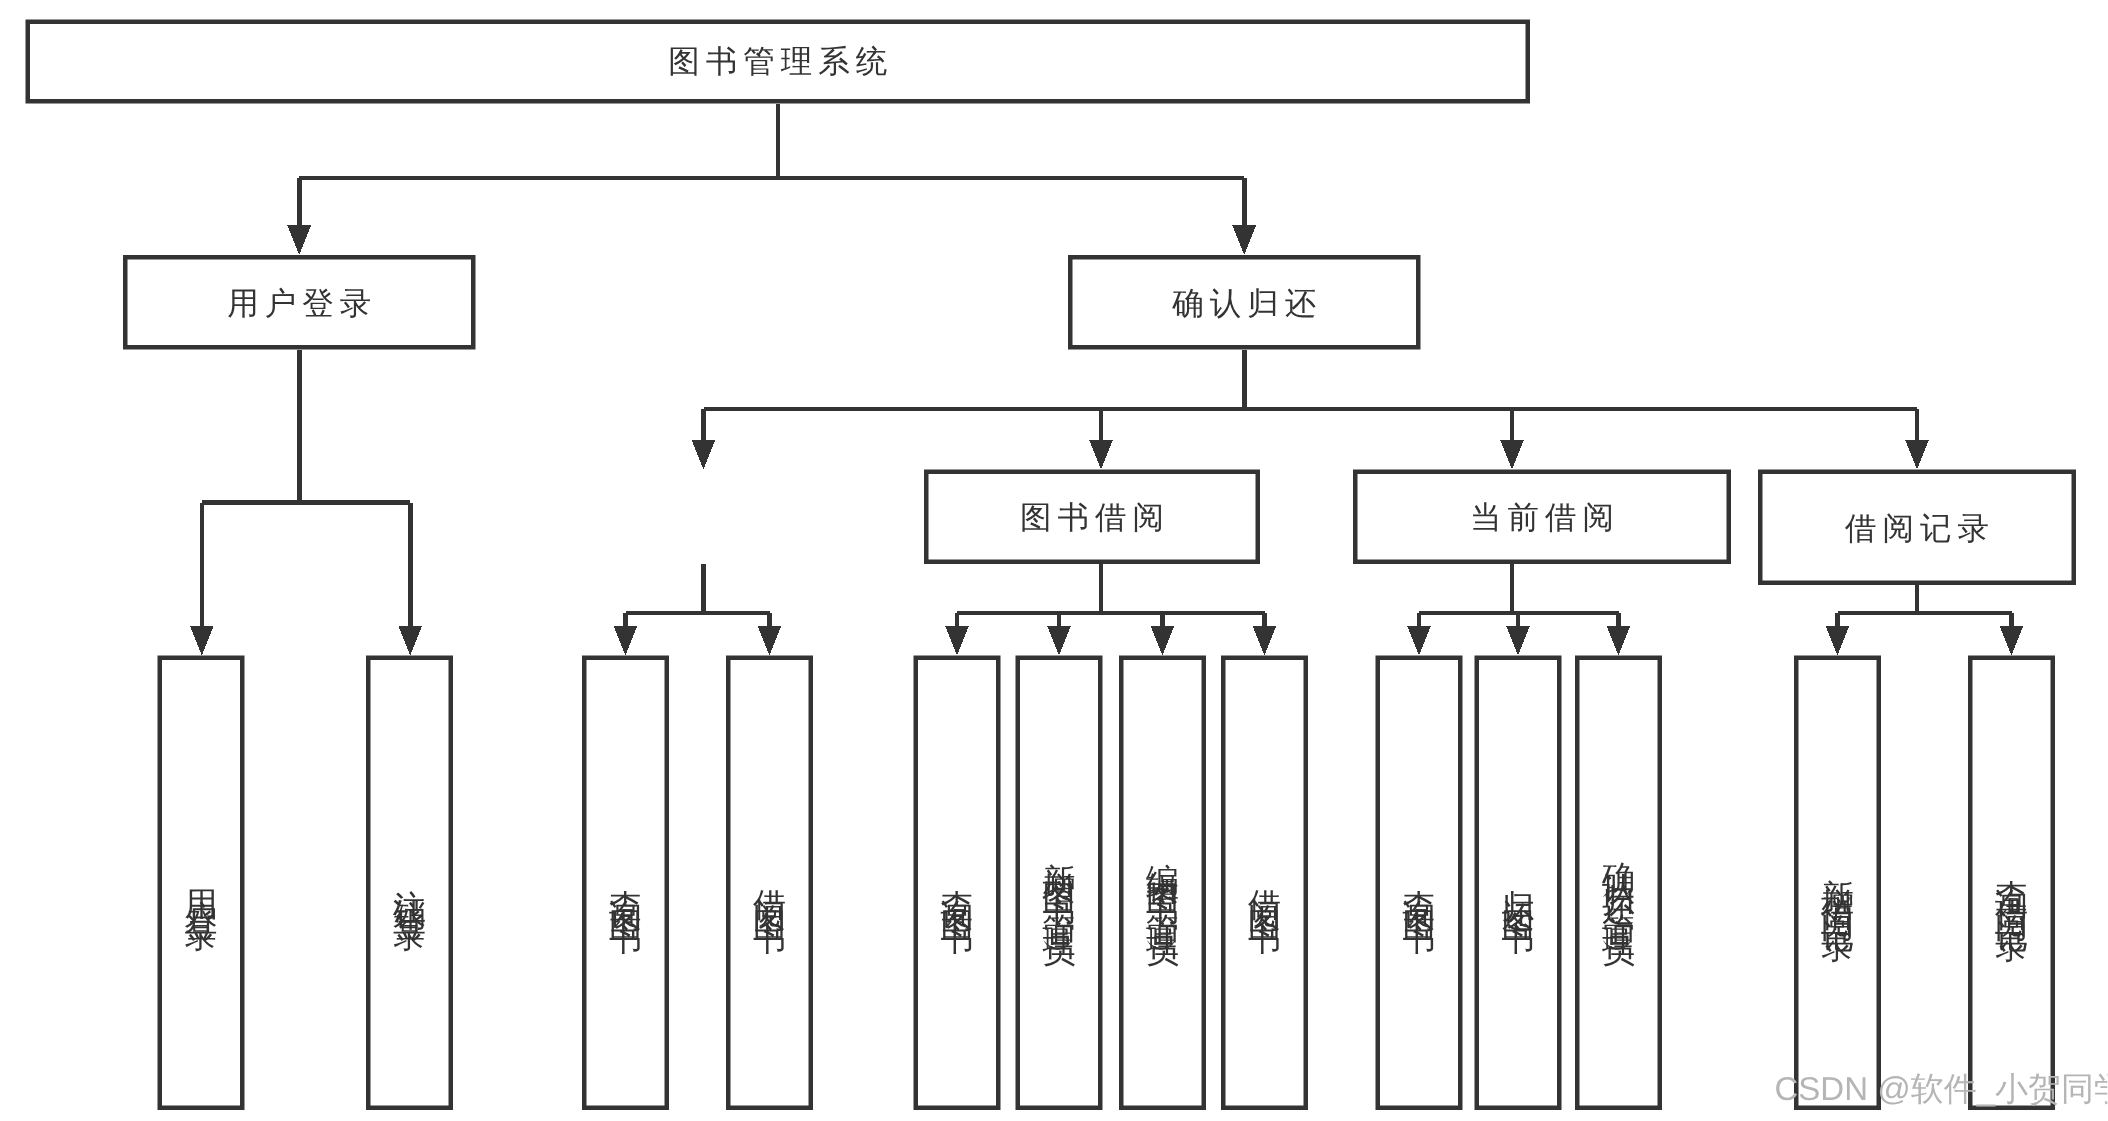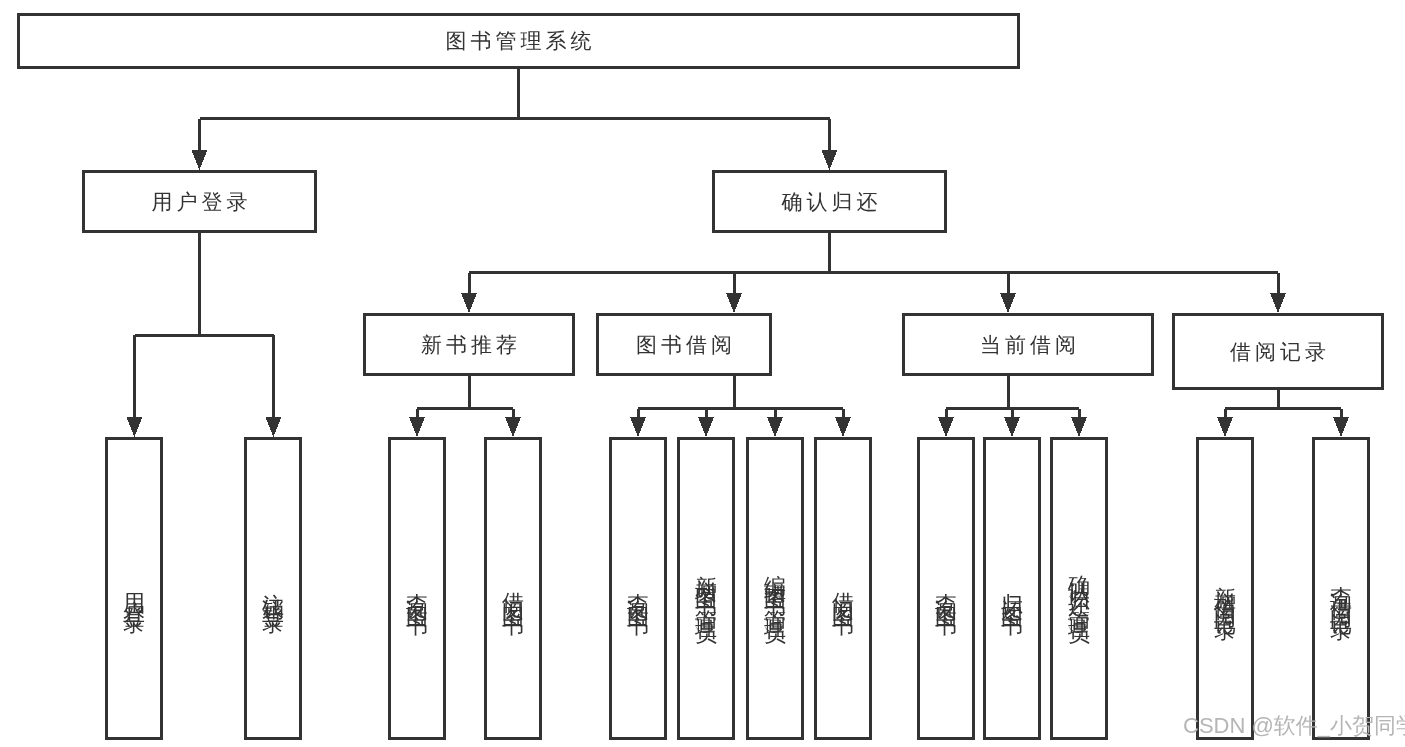--- a/index.html
+++ b/index.html
@@ -68,22 +68,21 @@
       <polygon points="1217,417 1233,417 1225,437"></polygon>
       <polygon points="1333,417 1349,417 1341,437"></polygon>
     </g>
   </svg>
 
   <div class="box box-h" style="left:17px;top:13px;width:1003px;height:56px">图书管理系统</div>
 
   <div class="box box-h" style="left:82px;top:170px;width:235px;height:63px">用户登录</div>
   <div class="box box-h" style="left:712px;top:170px;width:235px;height:63px">确认归还</div>
 
-  <div class="box box-h" style="left:363px;top:313px;width:212px;height:63px">新书推荐</div>
-  <div class="box box-h" style="left:596px;top:313px;width:176px;height:63px">图书借阅</div>
+  <div class="box box-h" style="left:616px;top:313px;width:224px;height:63px">图书借阅</div>
   <div class="box box-h" style="left:902px;top:313px;width:252px;height:63px">当前借阅</div>
   <div class="box box-h" style="left:1172px;top:313px;width:212px;height:77px">借阅记录</div>
 
   <div class="box box-v" style="left:105px;top:437px;width:58px;height:303px">用户登录</div>
   <div class="box box-v" style="left:244px;top:437px;width:58px;height:303px">注销登录</div>
 
   <div class="box box-v" style="left:388px;top:437px;width:58px;height:303px">查询图书</div>
   <div class="box box-v" style="left:484px;top:437px;width:58px;height:303px">借阅图书</div>
 
   <div class="box box-v" style="left:609px;top:437px;width:58px;height:303px">查询图书</div>

